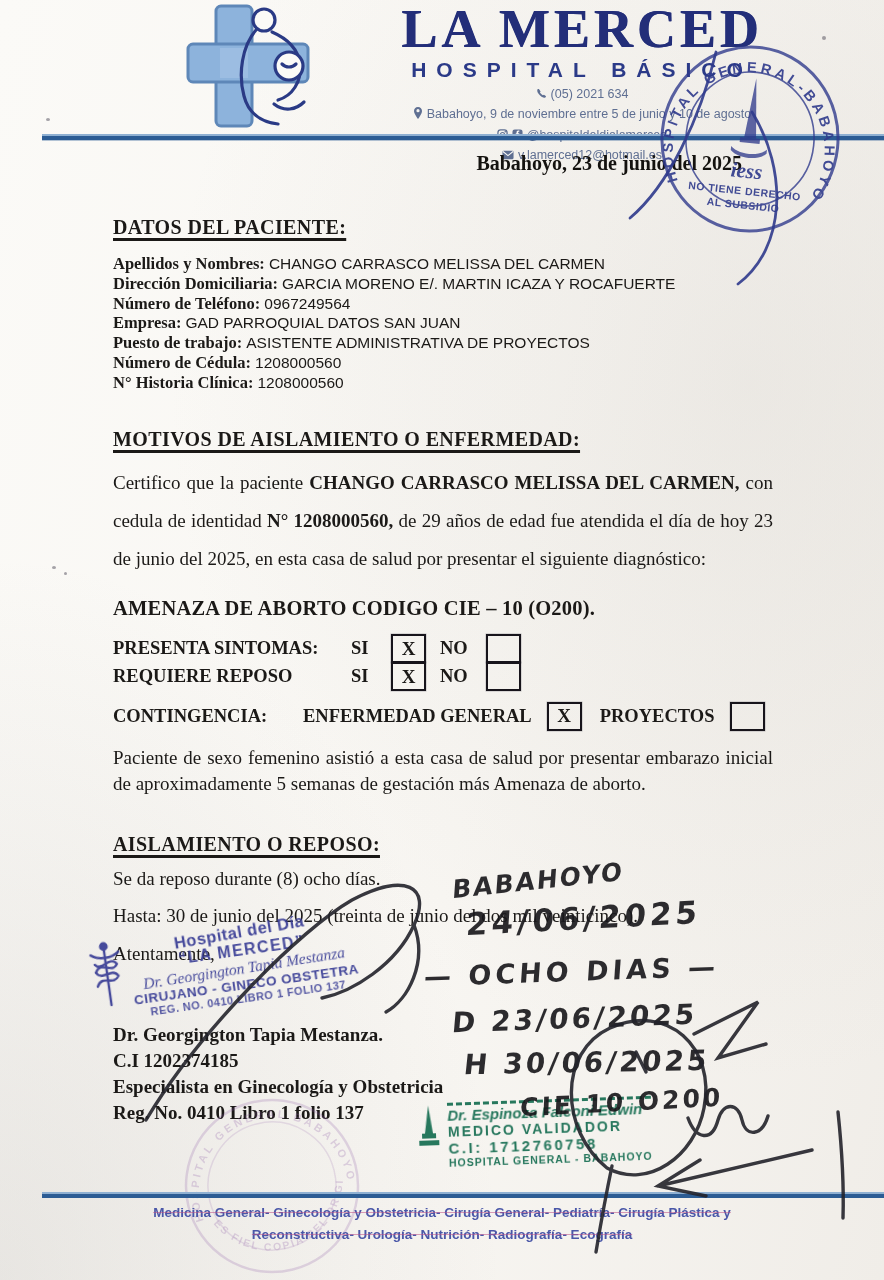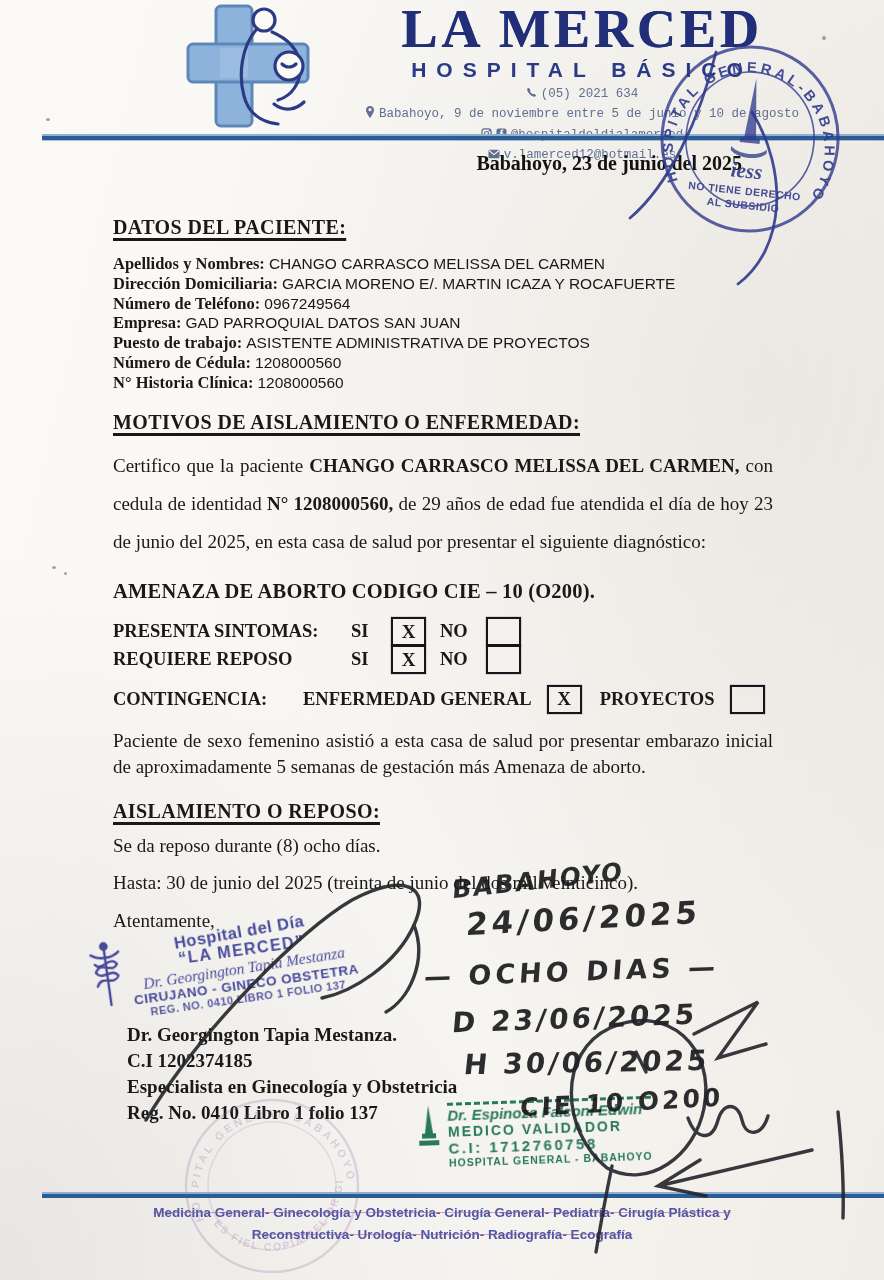--- a/index.html
+++ b/index.html
@@ -25,40 +25,40 @@
     text-shadow:.6px 0 0 currentColor;
   }
   .hospital-sub{
     font-family:"Liberation Sans",sans-serif;font-weight:bold;
     font-size:21px;letter-spacing:10px;color:#2b3a88;margin-top:2px;
   }
   .contact{
     font-family:"Liberation Sans",sans-serif;font-size:12.5px;color:#5f6f92;
     line-height:1.55;margin-top:3px;
   }
-  .contact .row{white-space:nowrap;font-family:Liberation Mono, monospace;}
+  .contact .row{white-space:nowrap;}
   .cicon{display:inline-block;vertical-align:-1px;margin-right:4px;color:#5f6f92;}
   .hrule{position:absolute;left:42px;top:134px;width:842px;height:6px;
     background:linear-gradient(#8fb0d2 0 35%,#2c5c94 35% 100%);
     box-shadow:0 1px 0 rgba(44,92,148,.35);}
   .dateline{position:absolute;left:0;top:152px;width:742px;text-align:right;
     font-weight:bold;font-size:20px;color:#14120f;}
   
   .seal{position:absolute;left:652px;top:36px;width:196px;height:206px;
     transform:rotate(6deg);opacity:.9;}
   
   .content{position:absolute;left:113px;top:216px;width:660px;}
   .section-h{
     font-size:20px;font-weight:bold;letter-spacing:.4px;margin:0;
     text-decoration:underline;text-decoration-thickness:2.5px;text-underline-offset:4px;
   }
   .fields{margin-top:15px;line-height:19.8px;}
   .field b{font-family:"Liberation Serif",serif;font-size:16.5px;}
   .field span{font-family:"Liberation Sans",sans-serif;font-size:15.5px;}
-  .mh{margin-top:18px;}
+  .mh{margin-top:35px;}
   .para{margin-top:13px;font-size:19px;line-height:38px;text-align:justify;}
   .diagnosis{margin-top:15px;font-weight:bold;font-size:20.5px;letter-spacing:.2px;}
   .checkrows{margin-top:15px;font-weight:bold;font-size:18.5px;}
   .crow{display:flex;align-items:center;height:28px;}
   .crow .lbl{width:238px;}
   .crow .si{width:40px;}
   .crow .no{width:46px;margin-left:14px;}
   .box{display:inline-flex;align-items:center;justify-content:center;
     width:31px;height:25px;border:2.5px solid #17141b;
     font-weight:bold;font-size:19px;box-shadow:0 0 0 .5px rgba(20,20,30,.25);}
@@ -74,21 +74,21 @@
   .docstamp{position:absolute;left:90px;top:922px;width:310px;
     transform:rotate(-8deg);color:#3a3e96;opacity:.93;
     font-family:"Liberation Sans",sans-serif;display:flex;align-items:flex-start;
     filter:blur(.2px);}
   .docstamp .lines{margin-left:6px;text-align:center;}
   .ds1{font-weight:bold;font-size:16.5px;letter-spacing:.5px;transform:rotate(-2deg);}
   .ds2{font-weight:bold;font-size:16px;letter-spacing:1.5px;}
   .ds3{font-family:"Liberation Serif",serif;font-style:italic;font-size:15.5px;transform:rotate(-1deg);}
   .ds4{font-weight:bold;font-size:13.5px;letter-spacing:.5px;}
   .ds5{font-weight:bold;font-size:11px;letter-spacing:.5px;opacity:.9;}
-  .doctyped{position:absolute;left:127px;top:1022px;font-weight:bold;
+  .doctyped{position:absolute;left:113px;top:1022px;font-weight:bold;
     font-size:19px;line-height:26px;}
   
   .greenstamp{position:absolute;left:416px;top:1098px;width:340px;
     transform:rotate(-2deg);color:#1f7358;
     font-family:"Liberation Sans",sans-serif;filter:blur(.25px);opacity:.96;
     display:flex;align-items:flex-start;}
   .greenstamp .gl{margin-left:6px;}
   .gs1{font-style:italic;font-weight:bold;font-size:15px;
     border-top:3px dashed #1f7358;padding-top:1px;}
   .gs2{font-weight:bold;font-size:14px;letter-spacing:2px;}

